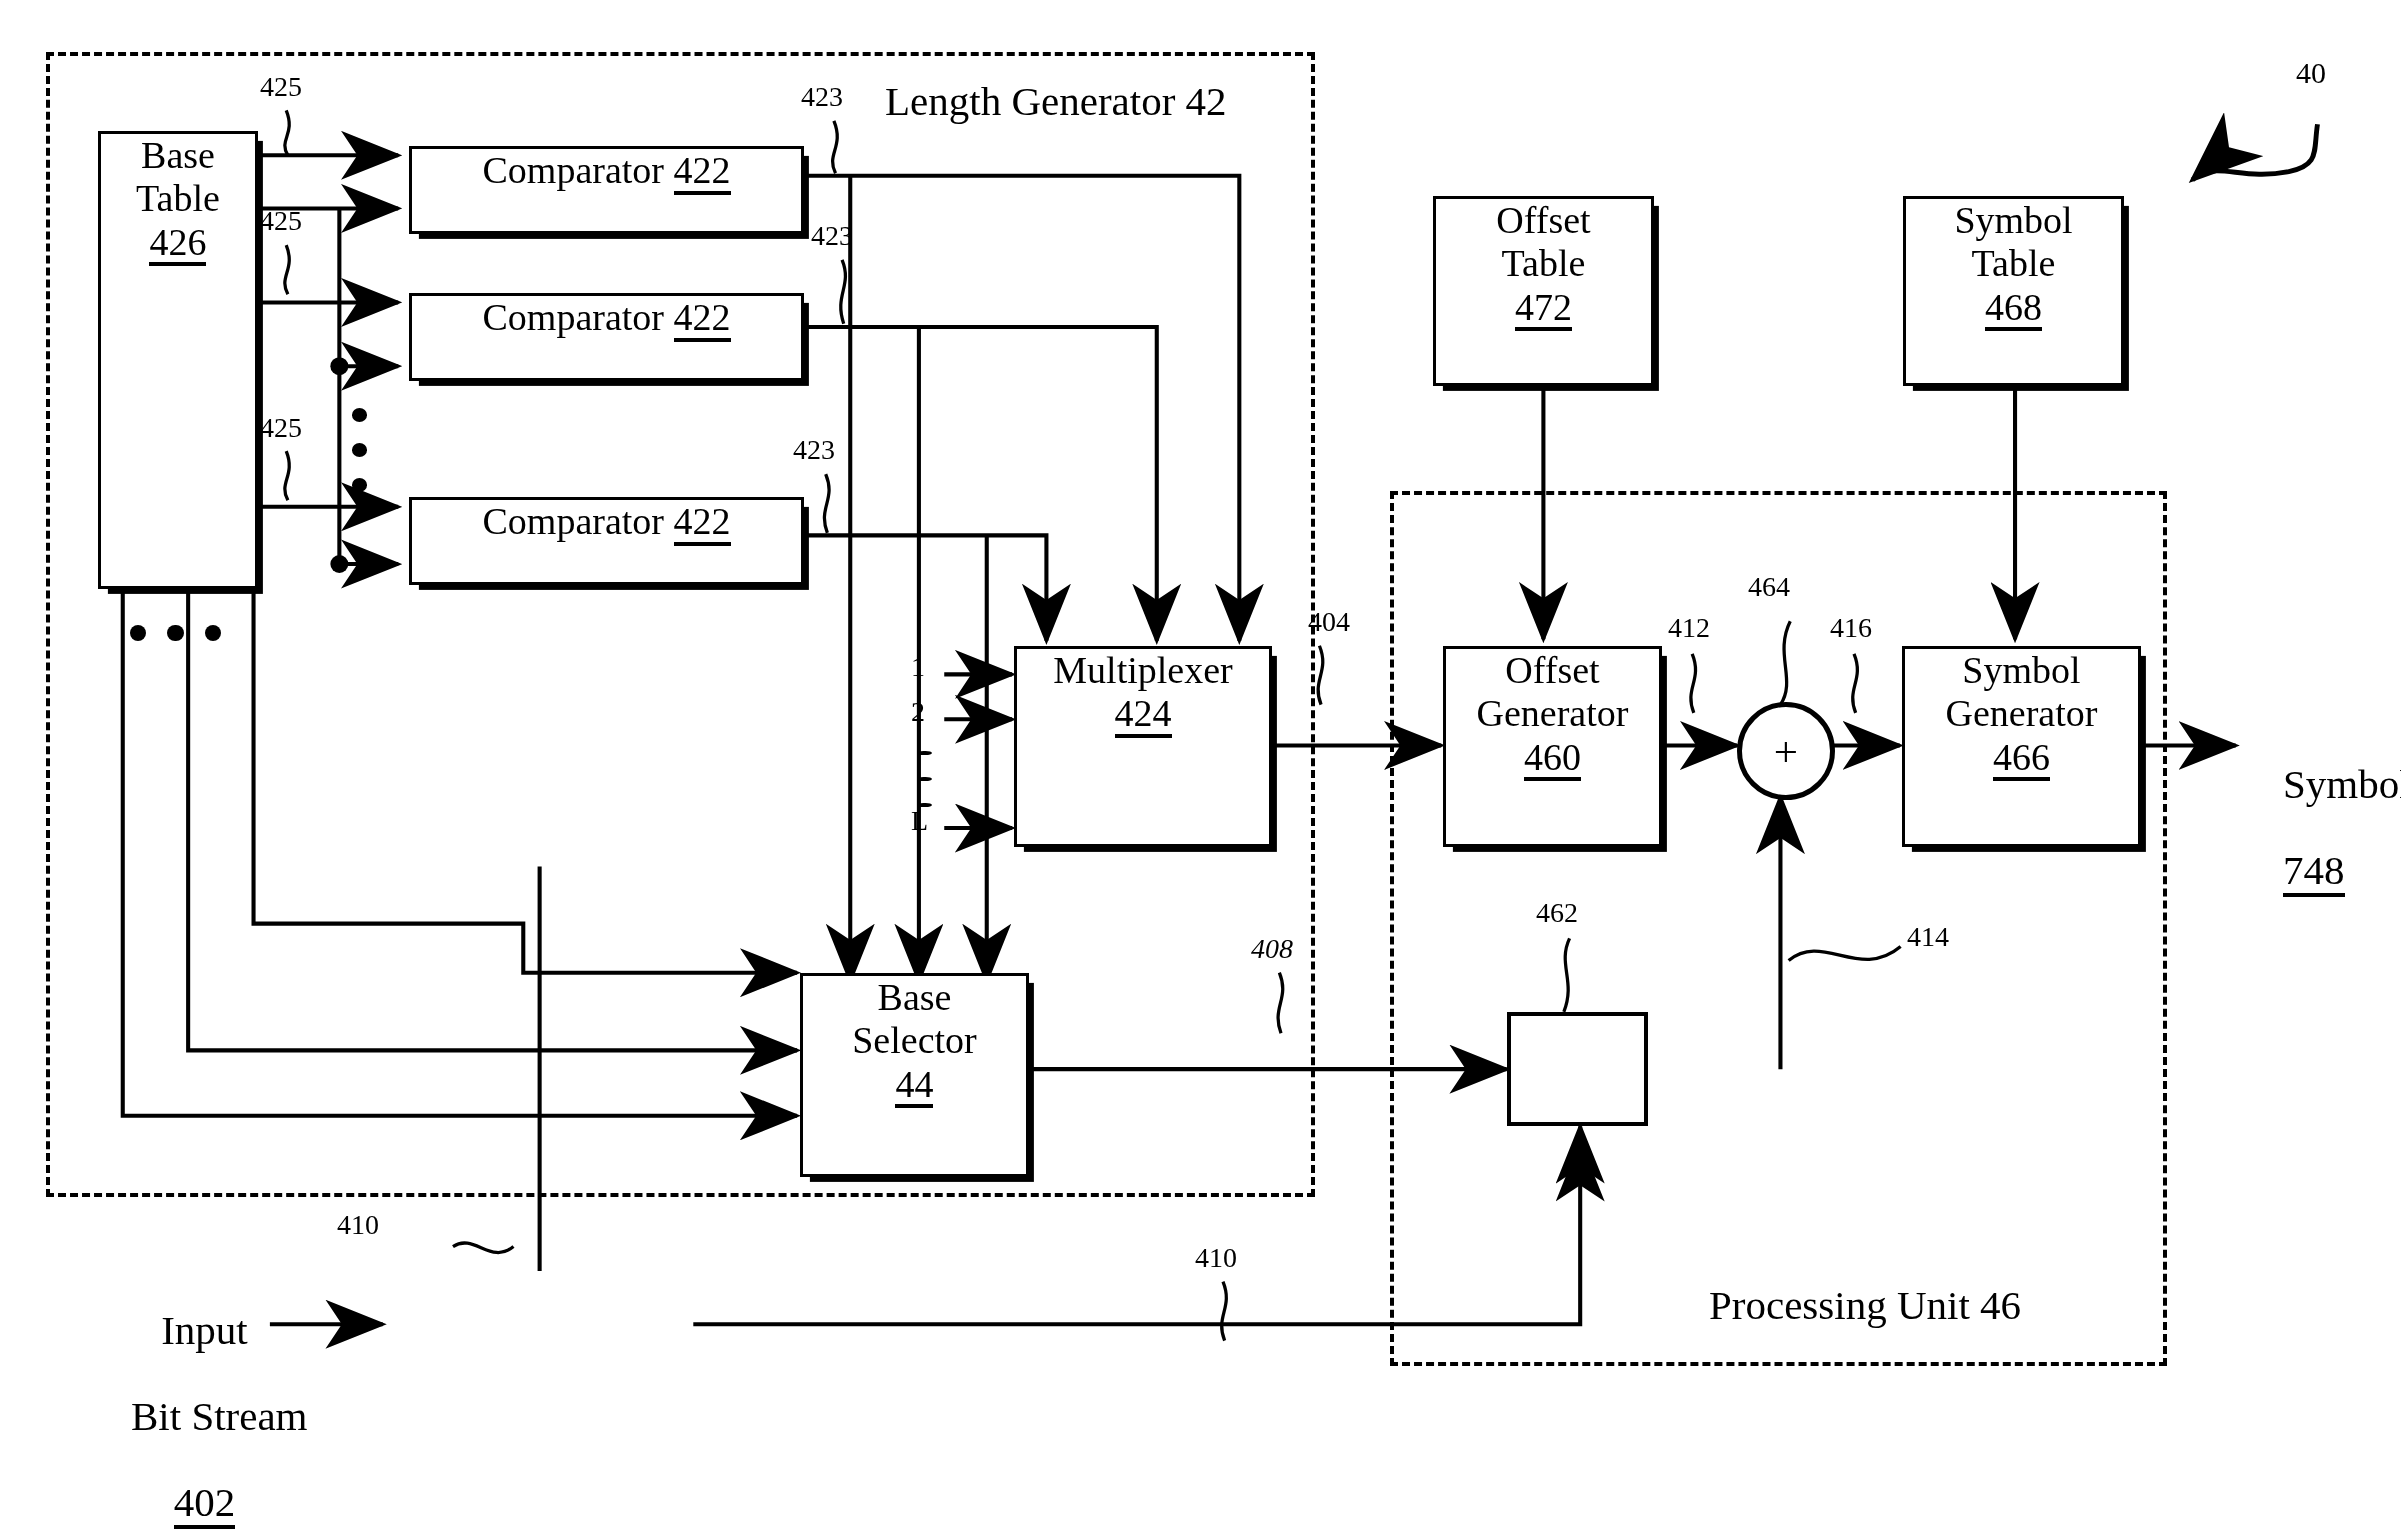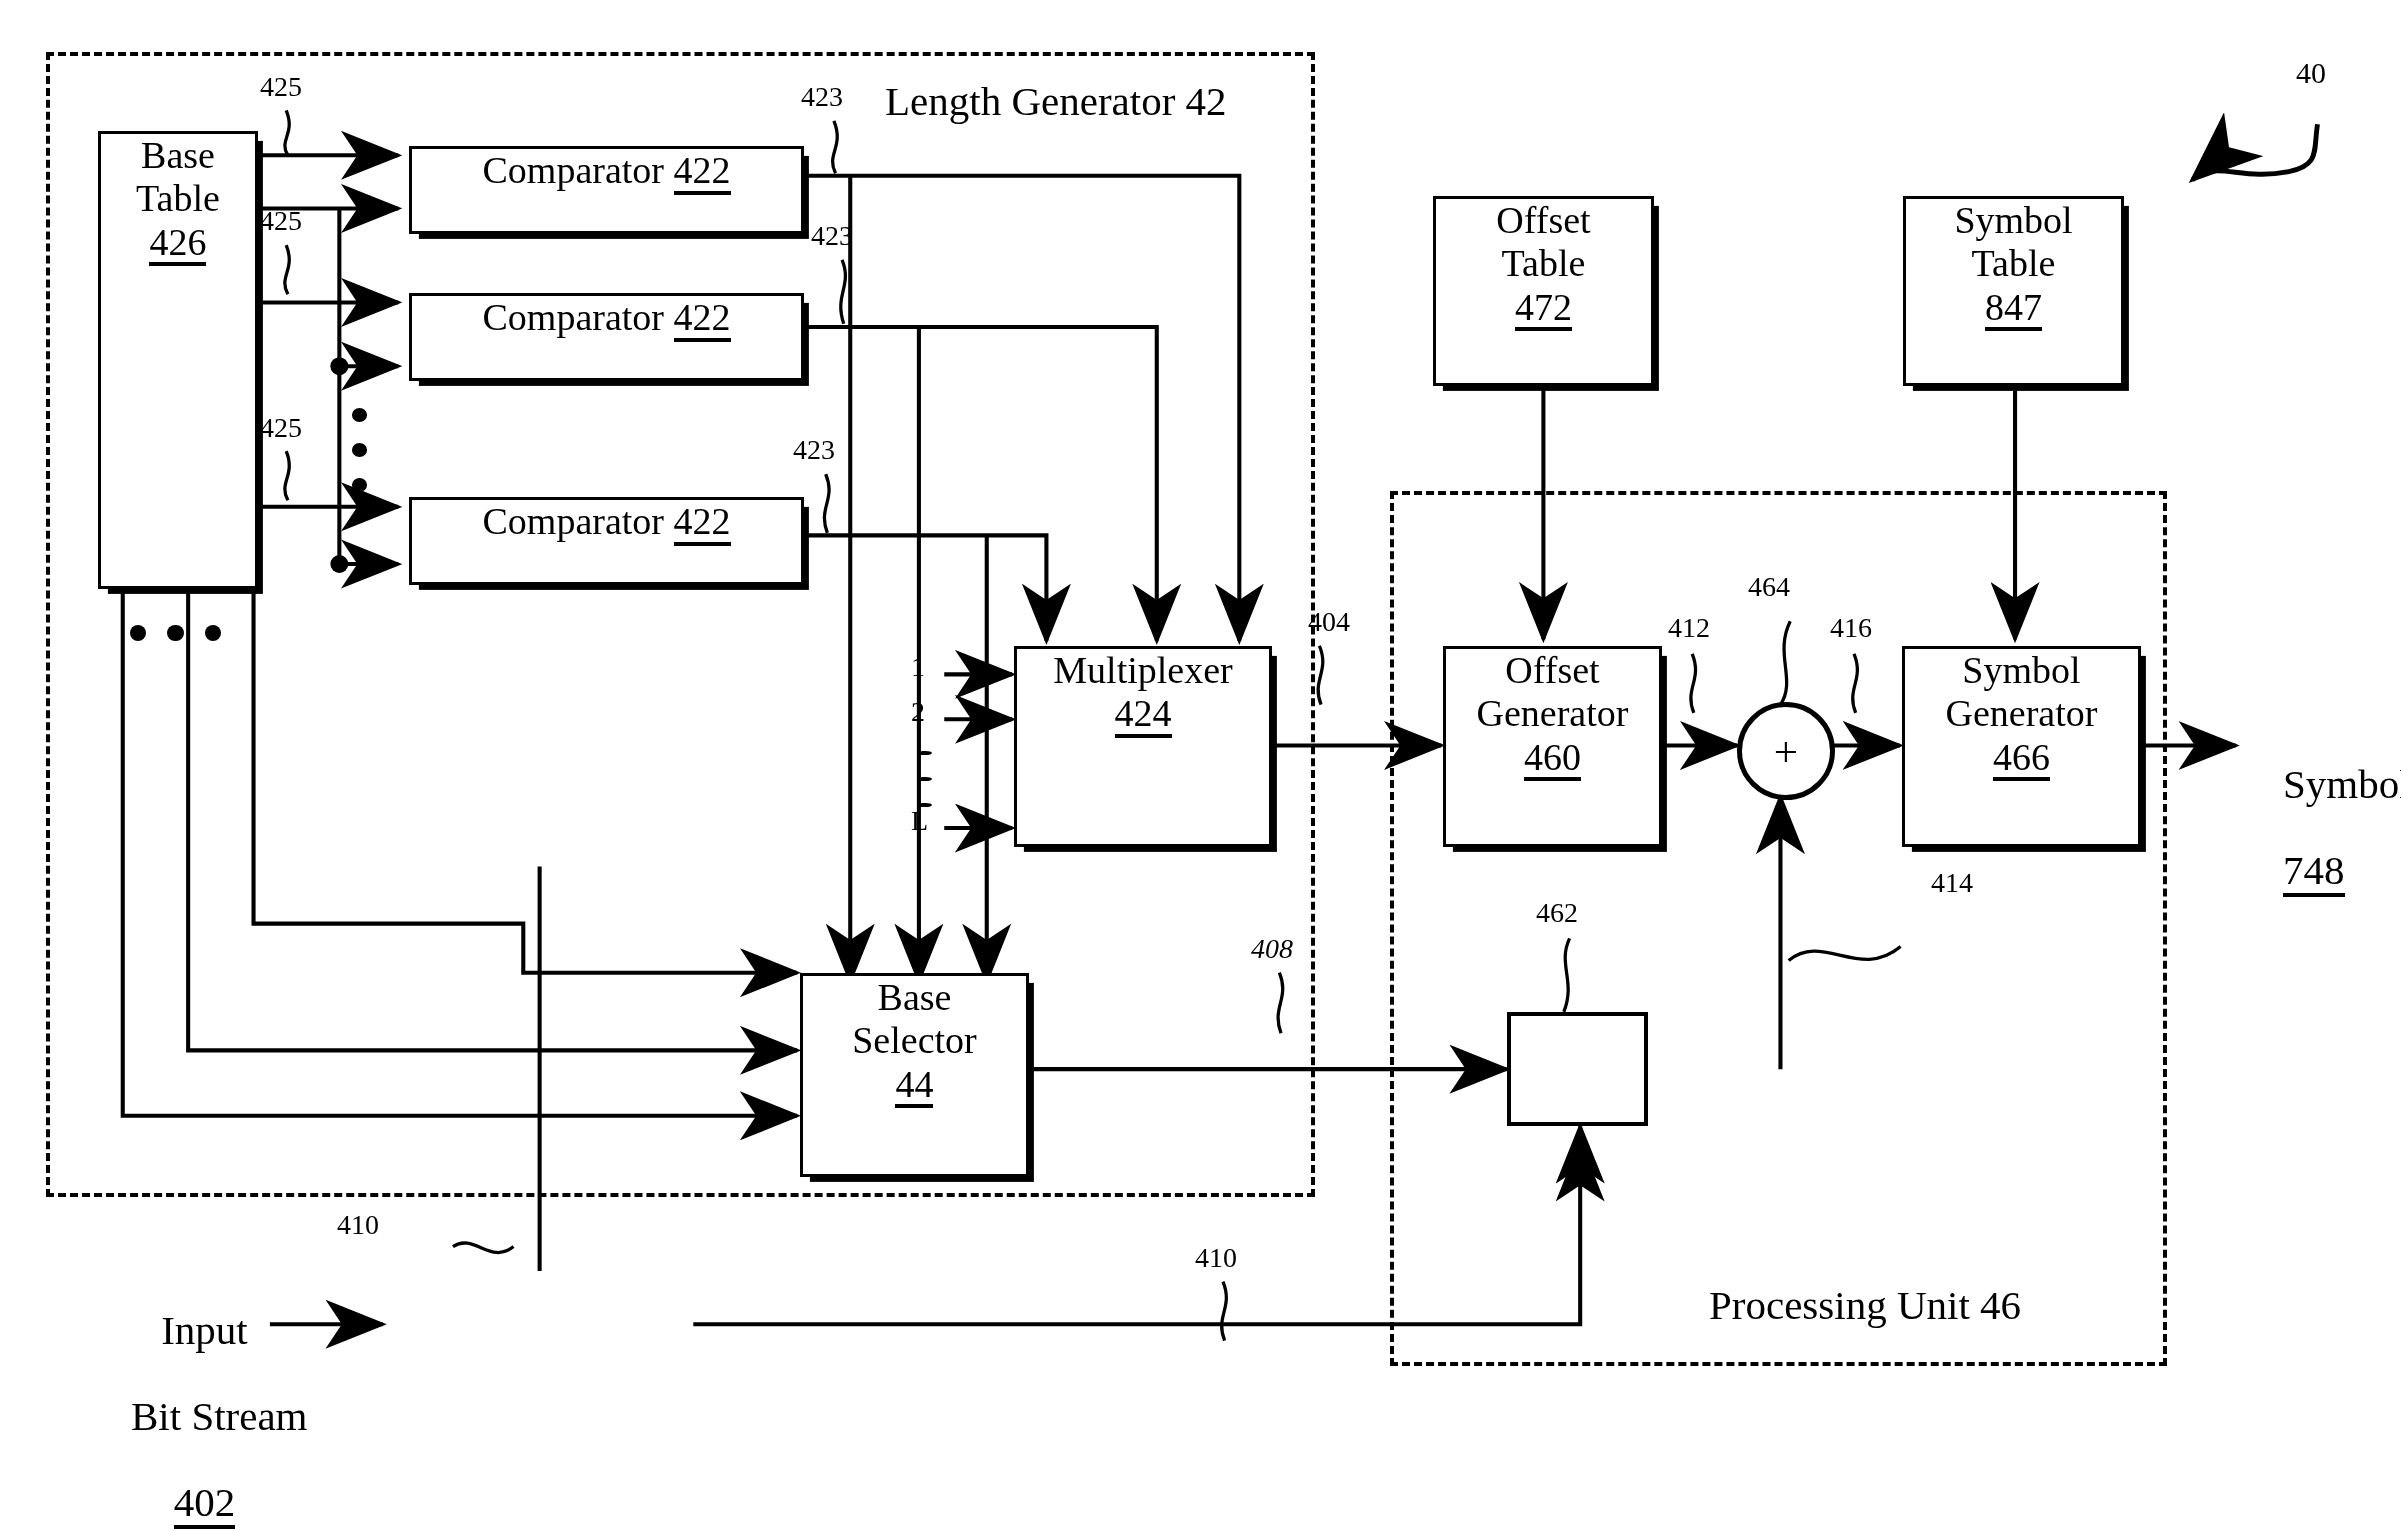--- a/index.html
+++ b/index.html
@@ -202,21 +202,21 @@
       <span>Offset</span><br>
       <span>Table</span><br>
       <span class="ul">472</span>
     </div>
   </div>
 
   <div class="node" style="left:1903px;top:196px;width:221px;height:190px;">
     <div class="inner">
       <span>Symbol</span><br>
       <span>Table</span><br>
-      <span class="ul">847</span>
+      <span class="ul">468</span>
     </div>
   </div>
 
   <div class="node" style="left:1443px;top:646px;width:219px;height:201px;">
     <div class="inner">
       <span>Offset</span><br>
       <span>Generator</span><br>
       <span class="ul">460</span>
     </div>
   </div>
@@ -256,16 +256,16 @@
 
   <div class="lbl ref" style="left:1308px;top:607px;">404</div>
   <div class="lbl ref" style="left:1251px;top:934px;font-style:italic;">408</div>
   <div class="lbl ref" style="left:1195px;top:1243px;">410</div>
   <div class="lbl ref" style="left:337px;top:1210px;">410</div>
 
   <div class="lbl ref" style="left:1668px;top:613px;text-align:right;">412</div>
   <div class="lbl ref" style="left:1748px;top:572px;">464</div>
   <div class="lbl ref" style="left:1830px;top:613px;">416</div>
   <div class="lbl ref" style="left:1536px;top:898px;">462</div>
-  <div class="lbl ref" style="left:1907px;top:868px;margin-left:24px;">414</div>
+  <div class="lbl ref" style="left:1907px;top:922px;">414</div>
 
 </div>
 
 
 </body></html>

